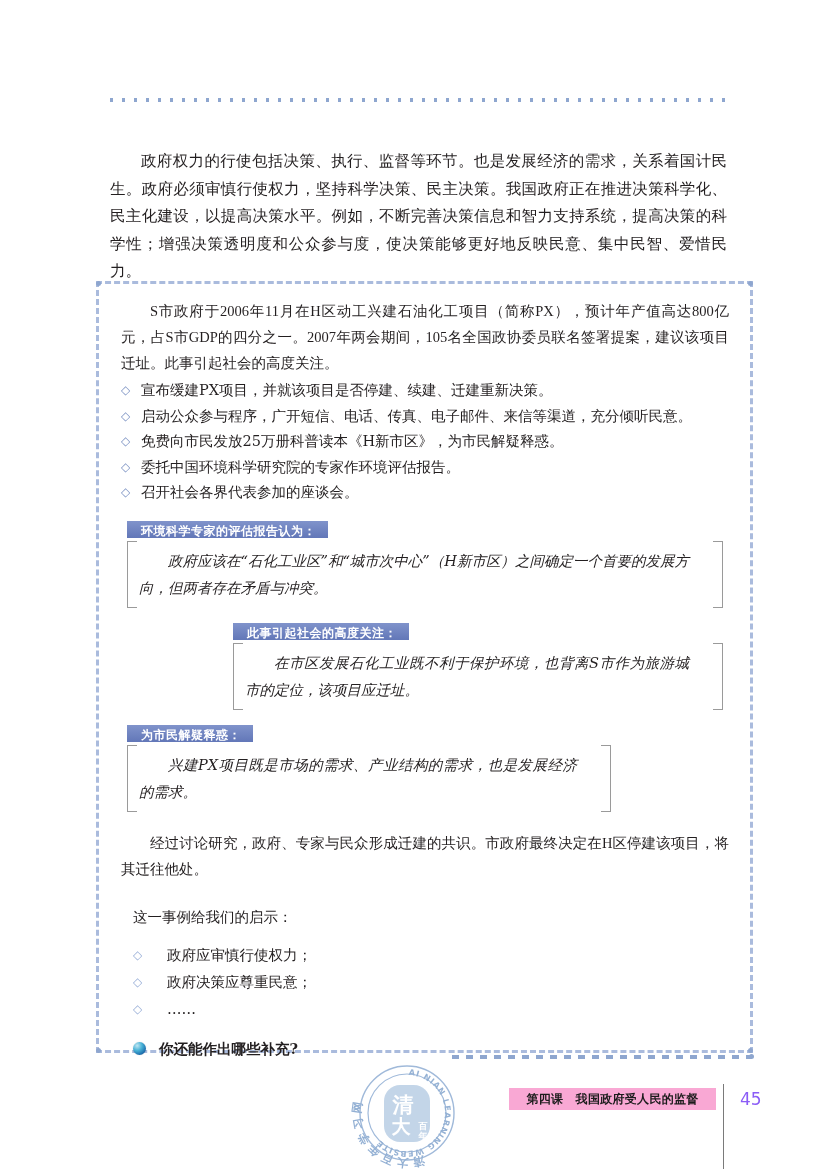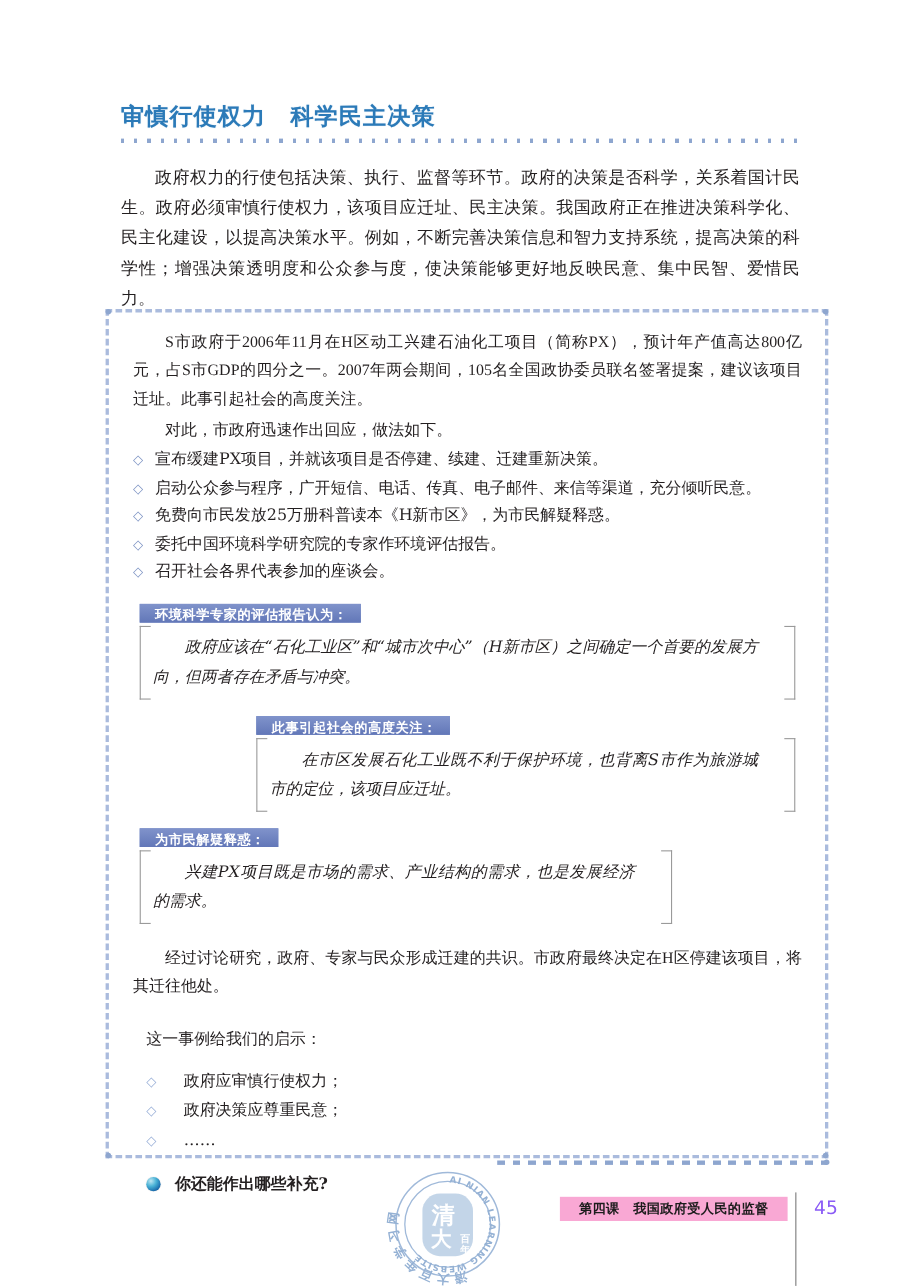--- a/index.html
+++ b/index.html
@@ -298,36 +298,34 @@
     opacity: 0.95;
     pointer-events: none;
   }
 </style>
 </head>
 <body>
 
 <div class="page">
 
   <div class="heading-wrap">
-    <div class="heading-title">审慎行使权力　科学民主决策</div>
     <div class="heading-rule"></div>
   </div>
 
-  <div class="intro">政府权力的行使包括决策、执行、监督等环节。政府的决策是否科学，关系着国计民生。政府必须审慎行使权力，该项目应迁址、民主决策。我国政府正在推进决策科学化、民主化建设，以提高决策水平。例如，不断完善决策信息和智力支持系统，提高决策的科学性；增强决策透明度和公众参与度，使决策能够更好地反映民意、集中民智、爱惜民力。</div>
+  <div class="intro">政府权力的行使包括决策、执行、监督等环节。也是发展经济的需求，关系着国计民生。政府必须审慎行使权力，坚持科学决策、民主决策。我国政府正在推进决策科学化、民主化建设，以提高决策水平。例如，不断完善决策信息和智力支持系统，提高决策的科学性；增强决策透明度和公众参与度，使决策能够更好地反映民意、集中民智、爱惜民力。</div>
 
   <div class="case-box">
     <span class="corner-dot tl"></span>
     <span class="corner-dot tr"></span>
     <span class="corner-dot bl"></span>
     <span class="corner-dot br"></span>
 
     <div class="case-inner">
 
       <p class="case-para">S市政府于2006年11月在H区动工兴建石油化工项目（简称PX），预计年产值高达800亿元，占S市GDP的四分之一。2007年两会期间，105名全国政协委员联名签署提案，建议该项目迁址。此事引起社会的高度关注。</p>
-      <p class="case-para">对此，市政府迅速作出回应，做法如下。</p>
 
       <ul class="measure-list">
         <li>
           <span class="dia">◇</span>
           <span>宣布缓建PX项目，并就该项目是否停建、续建、迁建重新决策。</span>
         </li>
         <li>
           <span class="dia">◇</span>
           <span>启动公众参与程序，广开短信、电话、传真、电子邮件、来信等渠道，充分倾听民意。</span>
         </li>

